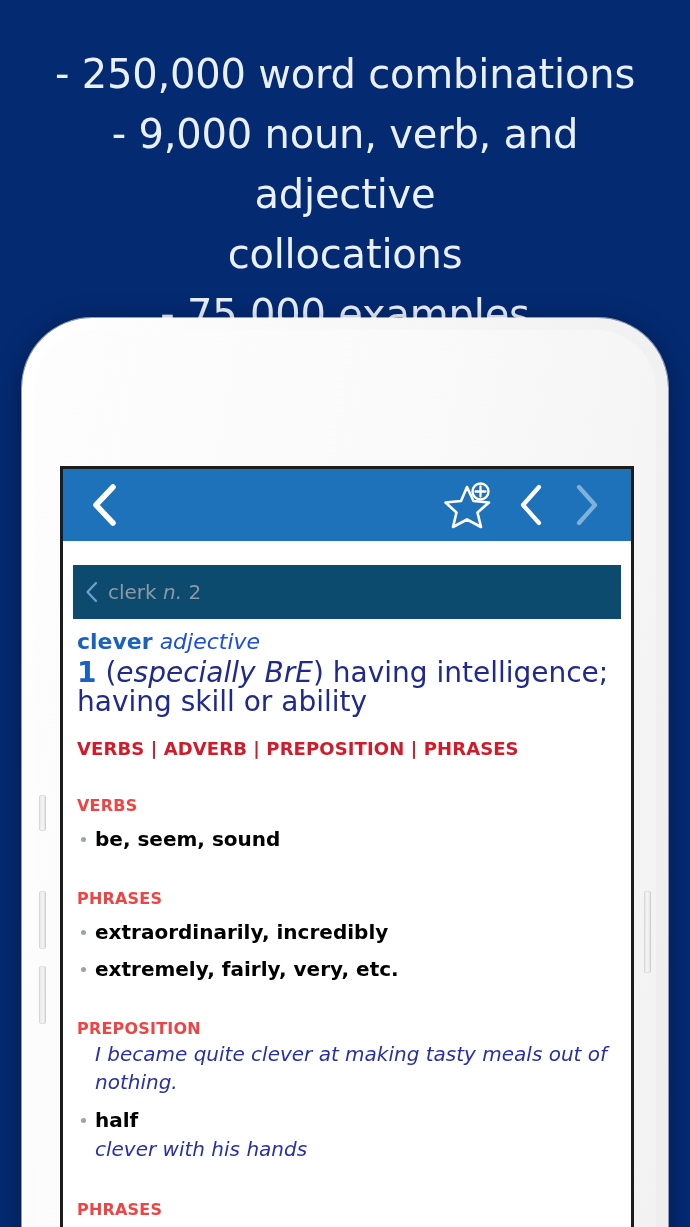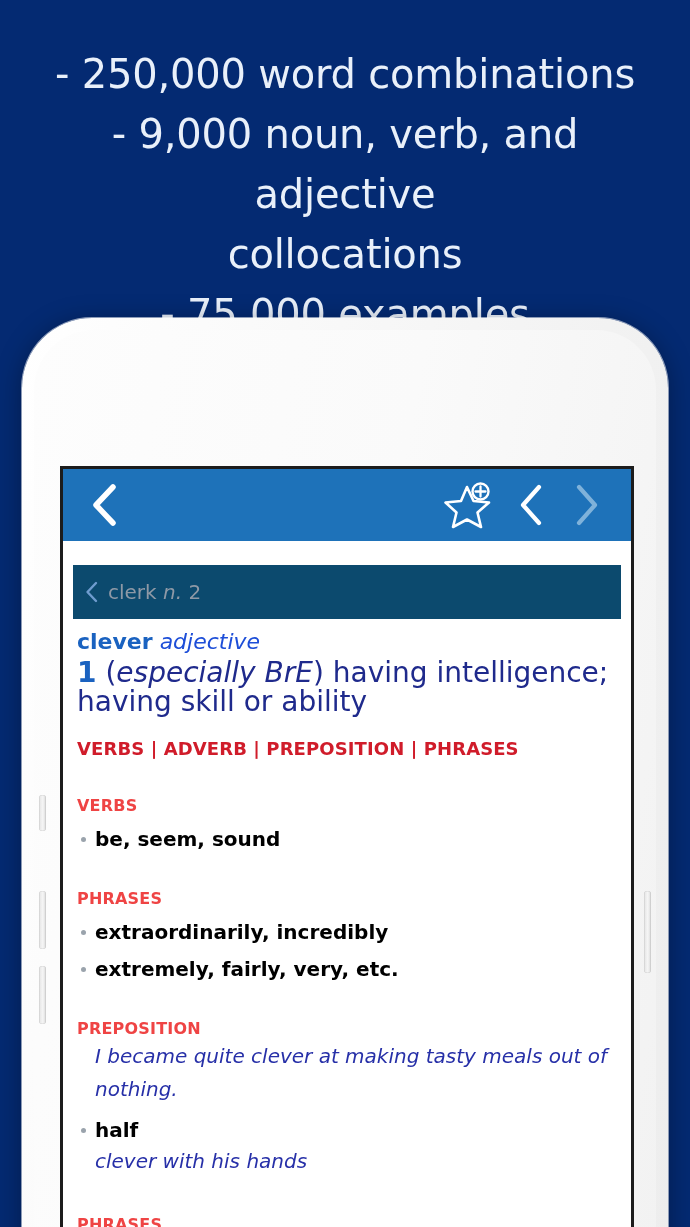--- a/index.html
+++ b/index.html
@@ -175,21 +175,21 @@
     border-radius:50%;
     background:#9aa3ac;
   }
 
   .example {
     margin-top:2px;
     padding-left:18px;
     color:#2730a8;
     font-style:italic;
     font-size:20px;
-    line-height:33px;
+    line-height:28px;
   }
   .example.clipped { overflow:hidden; max-height:12px; }
 </style>
 </head>
 <body>
 
 <div class="headline">
   <span class="ln">- 250,000 word combinations</span>
   <span class="ln">- 9,000 noun, verb, and adjective</span>
   <span class="ln">collocations</span>

